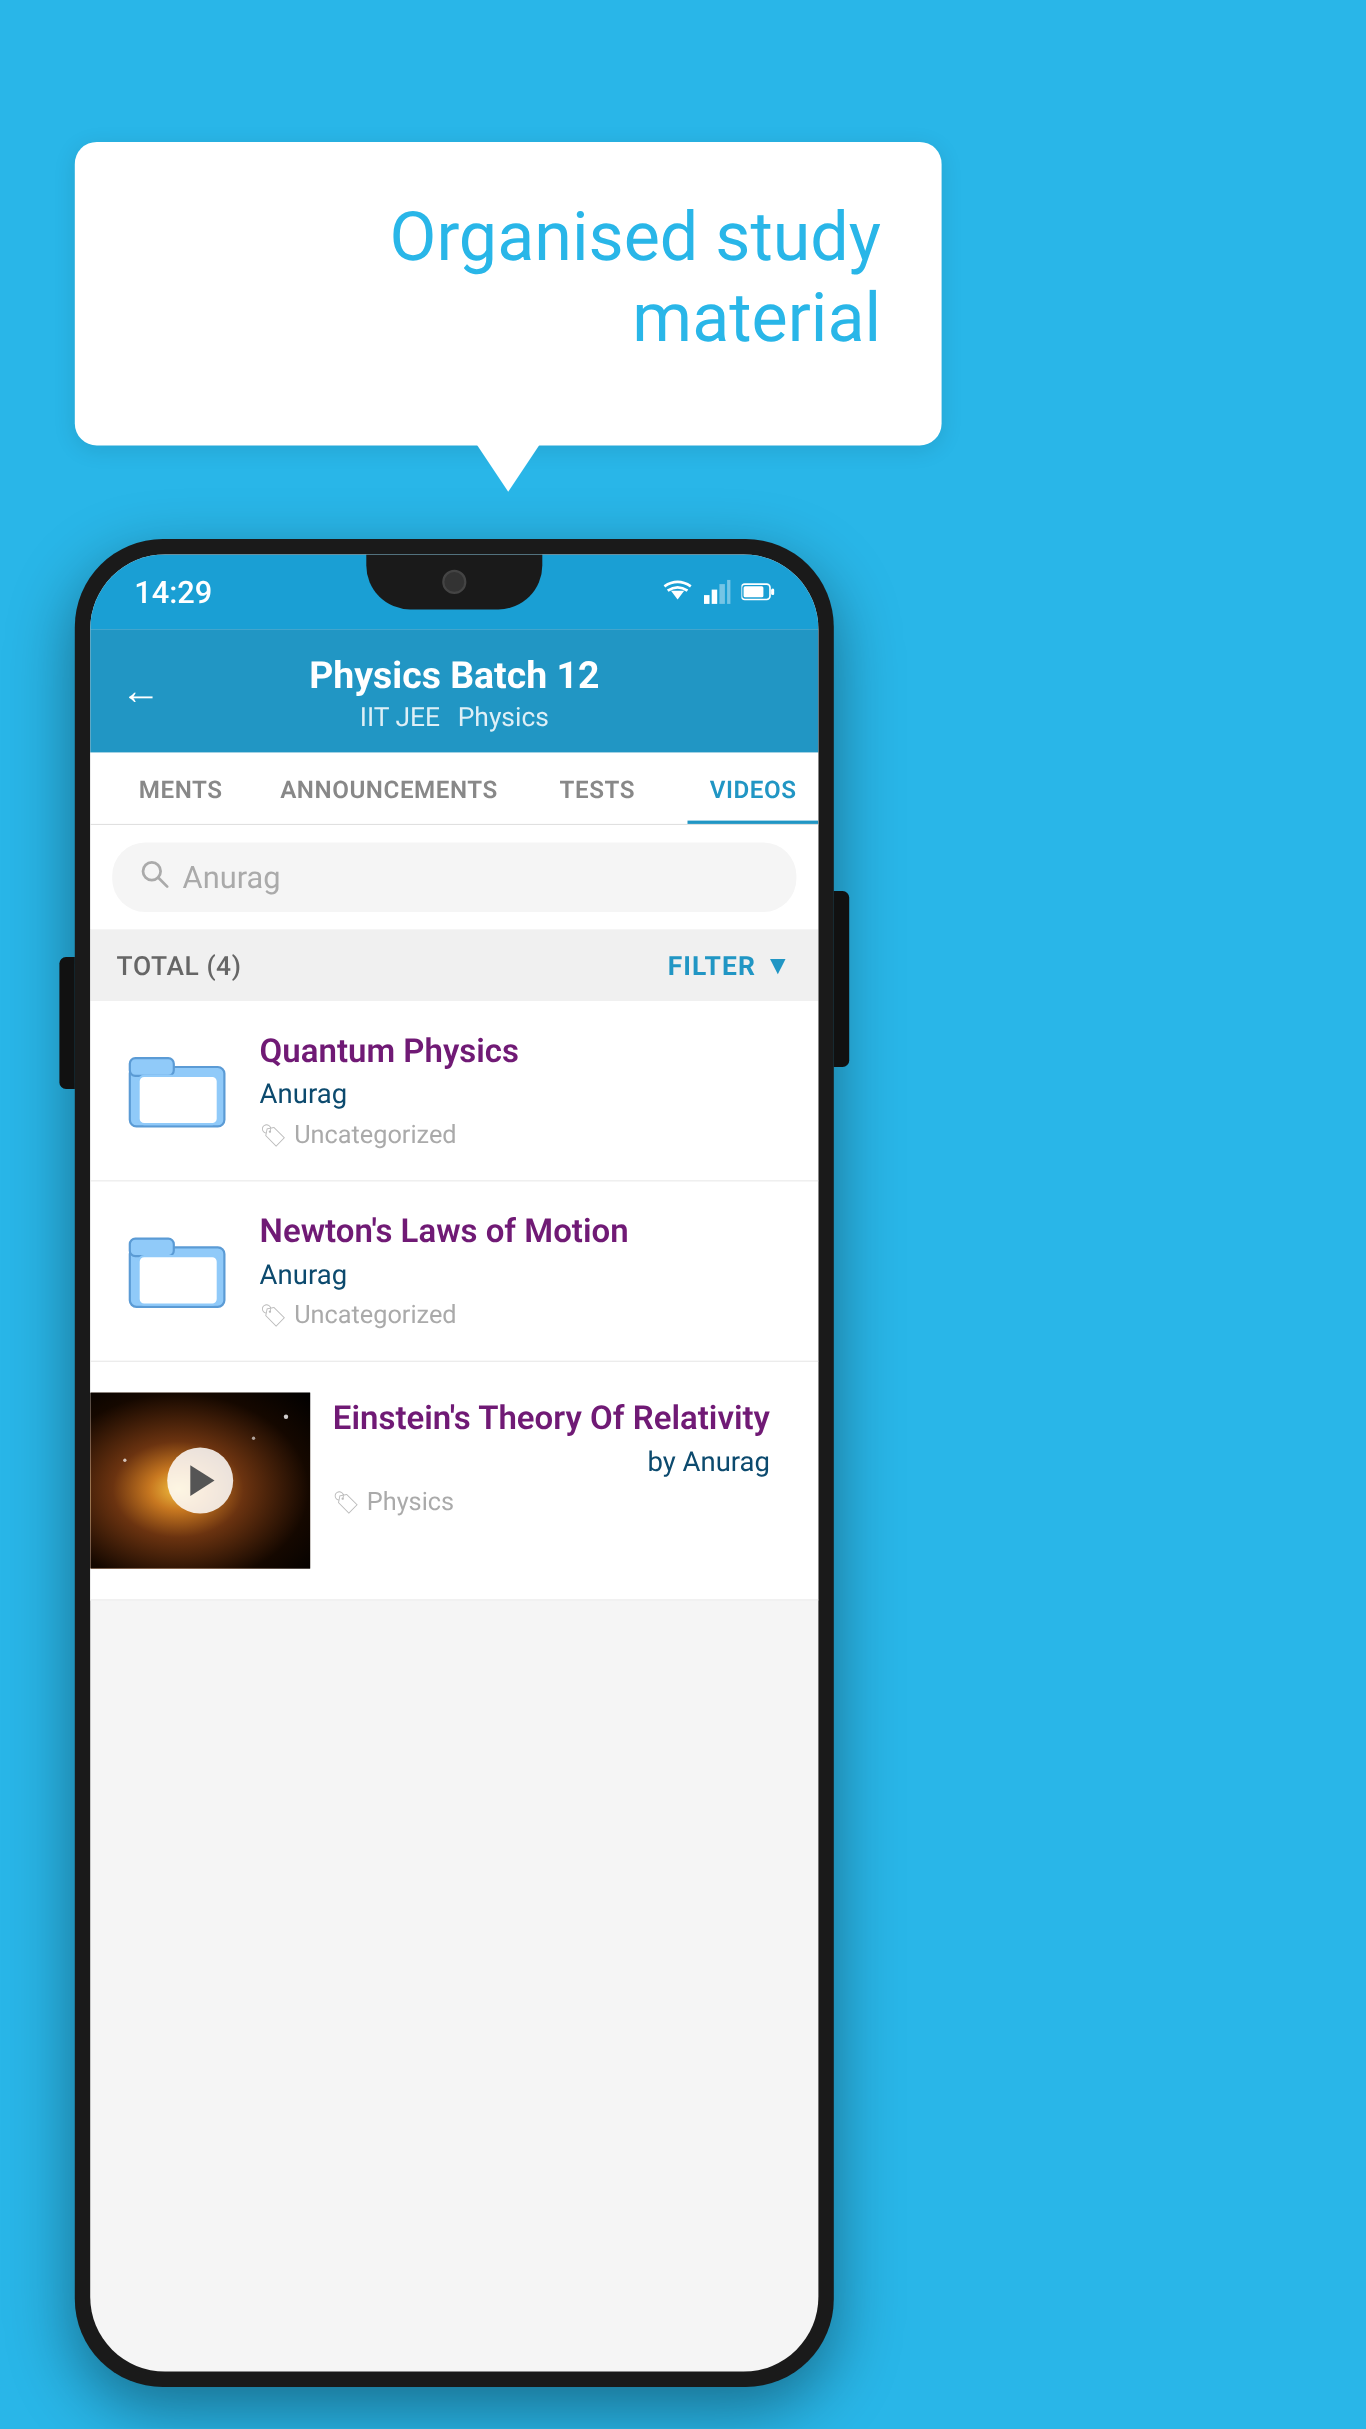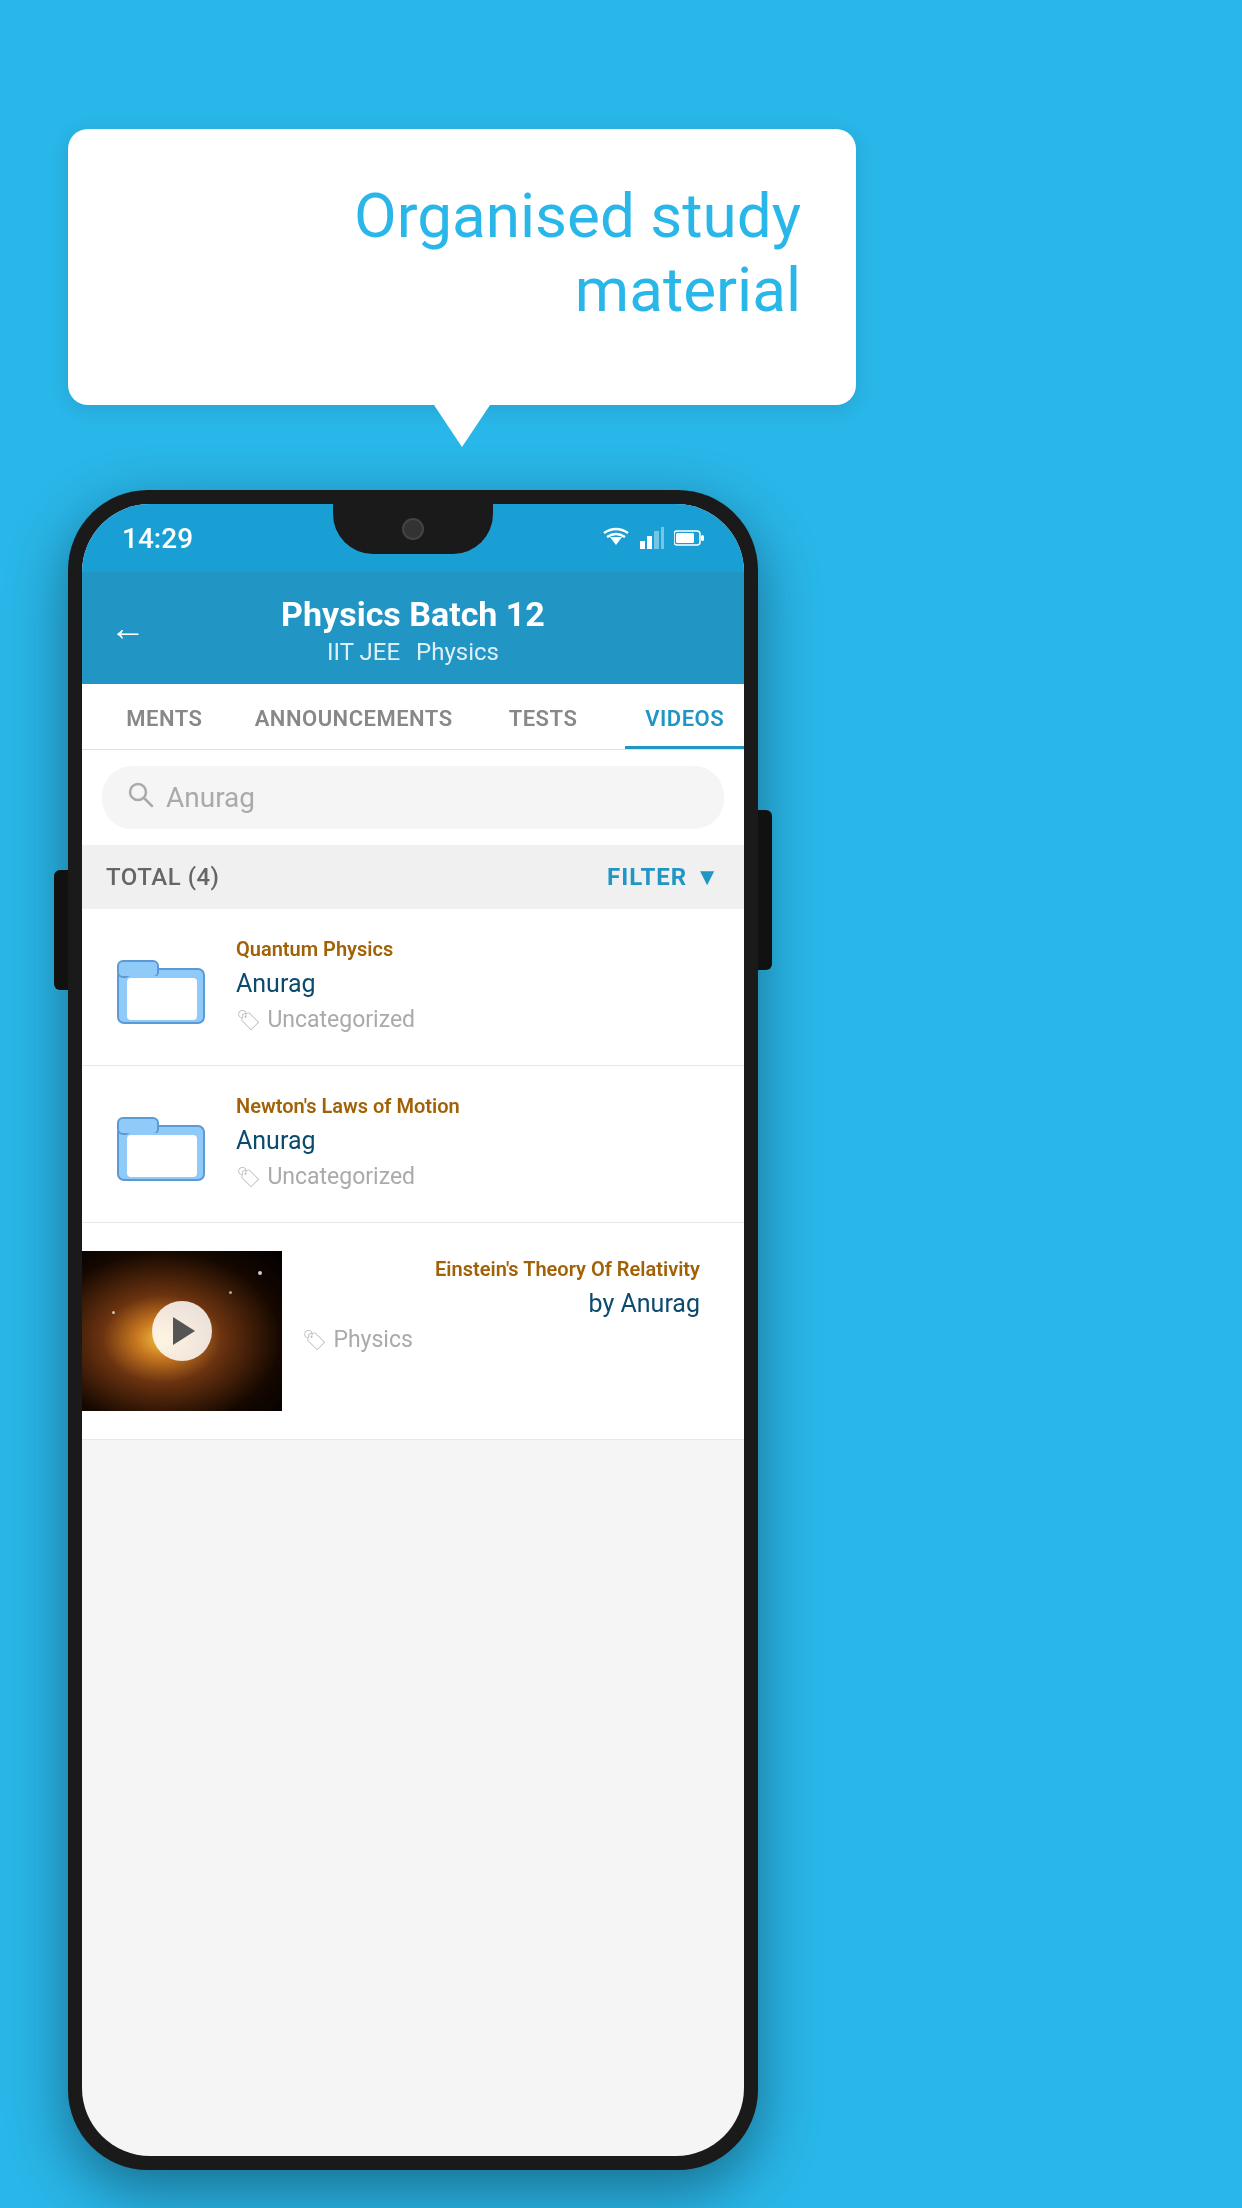--- a/index.html
+++ b/index.html
@@ -287,23 +287,23 @@
       height: 100px;
       flex-shrink: 0;
       display: flex;
       align-items: center;
       justify-content: center;
     }
     .video-info {
       flex: 1;
     }
     .video-title {
-      font-size: 20px;
+      font-size: 30px;
       font-weight: 600;
-      color: #a16207;
+      color: #701a75;
       margin-bottom: 8px;
     }
     .video-author {
       font-size: 25px;
       color: #0c4a6e;
       margin-bottom: 8px;
     }
     .video-tag {
       font-size: 23px;
       color: #aaa;

